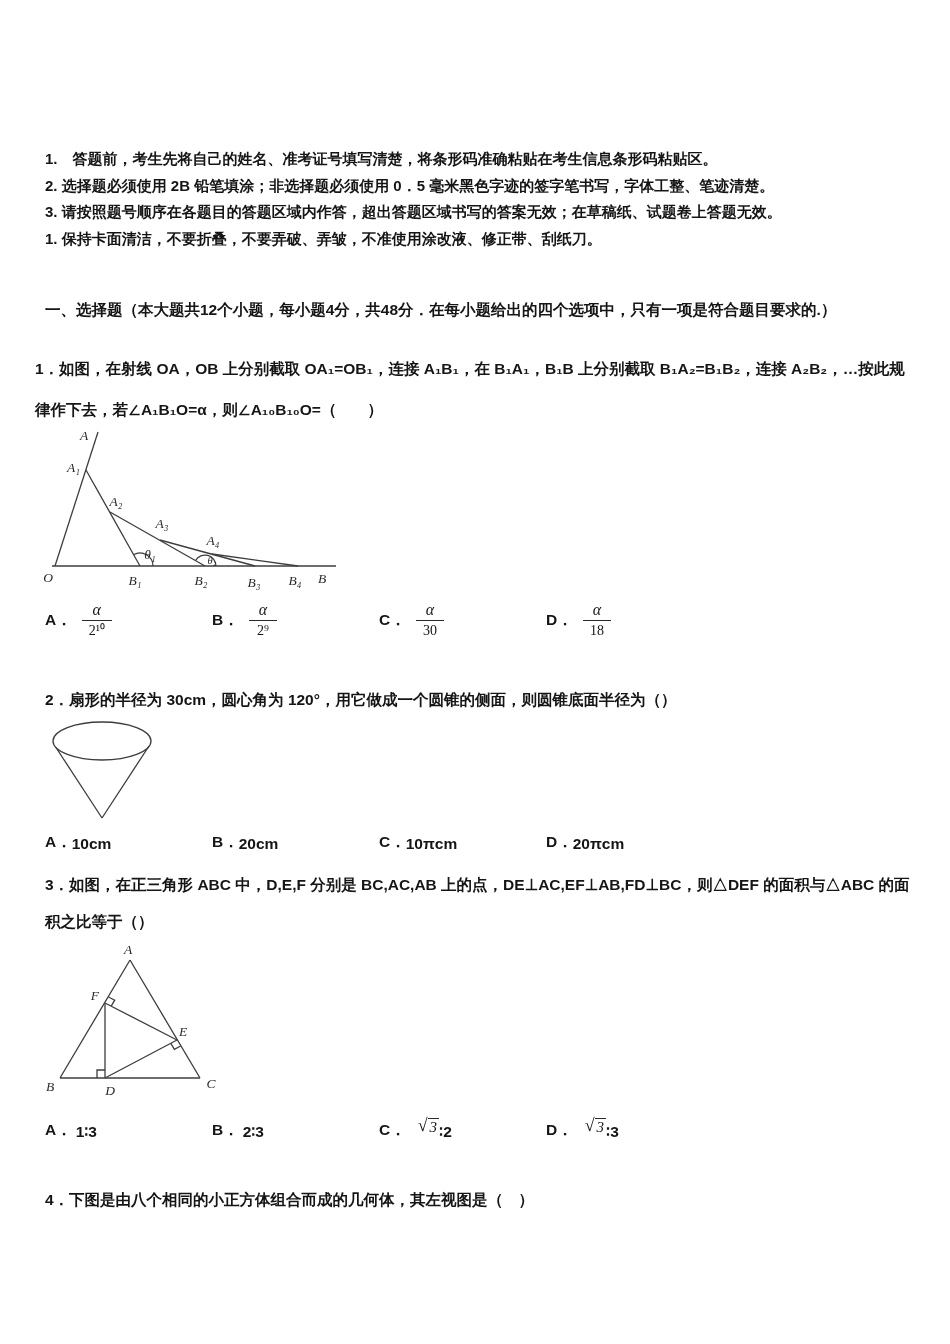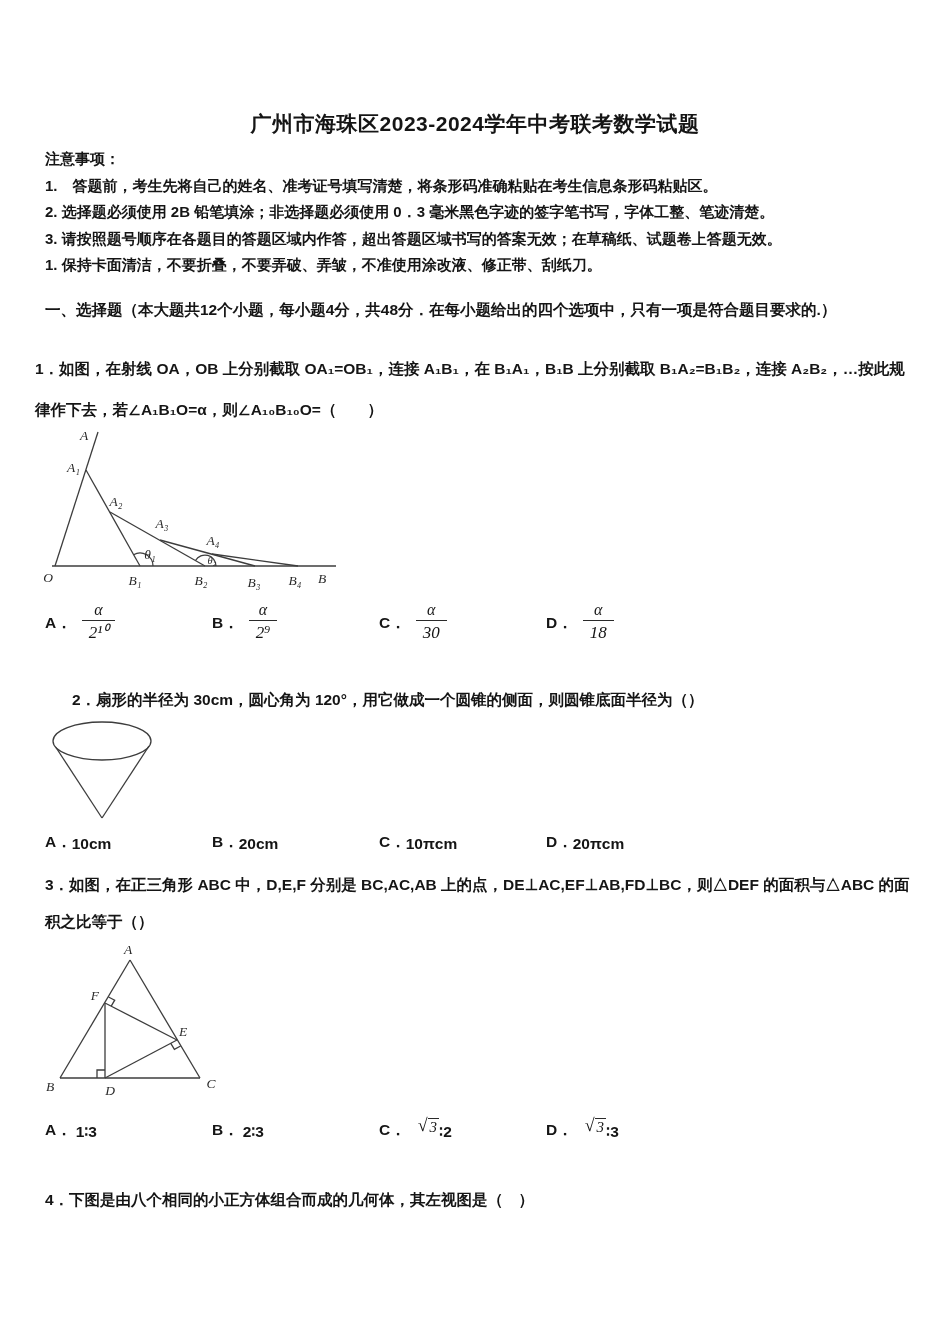--- a/index.html
+++ b/index.html
@@ -26,21 +26,21 @@
   .notice-heading { font-size: 15px; font-weight: bold; line-height: 26.5px; }
   .notice-item { font-size: 15px; font-weight: bold; line-height: 26.5px; white-space: nowrap; }
 
   .section-heading {
     top: 296px; left: 45px; width: 872px;
     font-size: 15.5px; font-weight: bold; line-height: 27px;
   }
 
   .q-text { font-size: 15.5px; font-weight: bold; }
   .q1-text { top: 348px; left: 35px; width: 875px; line-height: 41px; }
-  .q2-text { top: 688px; left: 45px; width: 875px; line-height: 24px; margin-left: 27px; }
+  .q2-text { top: 688px; left: 45px; width: 875px; line-height: 24px; }
   .q3-text { top: 866px; left: 45px; width: 875px; line-height: 37px; }
   .q4-text { top: 1188px; left: 45px; width: 875px; line-height: 24px; }
 
   .figure { background: #ffffff; }
   .fig1 { top: 424px; left: 40px; }
   .fig2 { top: 714px; left: 42px; }
   .fig3 { top: 930px; left: 30px; }
 
   svg .geoline { stroke: #3d3d3d; stroke-width: 1.3; fill: none; }
   svg .geolabel {
@@ -62,47 +62,45 @@
   .q1-opts { top: 600px; }
   .q2-opts { top: 832px; align-items: baseline; }
   .q3-opts { top: 1120px; align-items: baseline; }
 
   .q1-opts .opt-label { padding-bottom: 9px; margin-right: 10px; }
   .frac {
     display: inline-block; text-align: center; vertical-align: bottom;
     font-family: "Liberation Serif", serif; line-height: 1.25;
   }
   .frac .num { display: block; font-style: italic; font-size: 16px; padding: 0 10px; }
-  .frac .den { display: block; border-top: 1.4px solid #2a2a2a; font-size: 17px; padding: 1px 7px 0 7px; font-style: italic; }
+  .frac .den { display: block; border-top: 1.4px solid #2a2a2a; font-size: 14px; padding: 1px 7px 0 7px; }
 
   .opt-text { font-size: 15.5px; font-weight: bold; }
   .opt-pre, .opt-post { font-size: 15.5px; font-weight: bold; }
   .opt-pre { margin-left: 4px; }
   .rad-sign {
     font-family: "Liberation Serif", serif; font-style: italic;
     font-size: 18px; margin-left: 8px; position: relative; top: -5px;
   }
   .rad-sign:empty, .radicand:empty { display: none; }
   .radicand {
     font-family: "Liberation Serif", serif; font-style: italic;
     font-size: 15px; border-top: 1.4px solid #2a2a2a;
     position: relative; top: -5px; padding: 0 2px;
   }
 </style>
 </head>
 <body>
 
 <div class="page">
 
-  <div class="abs doc-title">广州市海珠区2023-2024学年中考联考数学试题</div>
 
   <div class="abs notice">
-    <div class="notice-heading">注意事项：</div>
     <div class="notice-item">1.　答题前，考生先将自己的姓名、准考证号填写清楚，将条形码准确粘贴在考生信息条形码粘贴区。</div>
-    <div class="notice-item">2. 选择题必须使用 2B 铅笔填涂；非选择题必须使用 0．3 毫米黑色字迹的签字笔书写，字体工整、笔迹清楚。</div>
+    <div class="notice-item">2. 选择题必须使用 2B 铅笔填涂；非选择题必须使用 0．5 毫米黑色字迹的签字笔书写，字体工整、笔迹清楚。</div>
     <div class="notice-item">3. 请按照题号顺序在各题目的答题区域内作答，超出答题区域书写的答案无效；在草稿纸、试题卷上答题无效。</div>
     <div class="notice-item">1. 保持卡面清洁，不要折叠，不要弄破、弄皱，不准使用涂改液、修正带、刮纸刀。</div>
   </div>
 
   <div class="abs section-heading">一、选择题（本大题共12个小题，每小题4分，共48分．在每小题给出的四个选项中，只有一项是符合题目要求的.）</div>
 
   <div class="abs q-text q1-text">1．如图，在射线 OA，OB 上分别截取 OA₁=OB₁，连接 A₁B₁，在 B₁A₁，B₁B 上分别截取 B₁A₂=B₁B₂，连接 A₂B₂，…按此规律作下去，若∠A₁B₁O=α，则∠A₁₀B₁₀O=（　　）</div>
 
   <svg class="abs figure fig1" width="305" height="178" viewBox="0 0 305 178">
     <line class="geoline" x1="15" y1="142" x2="58" y2="8"></line>

